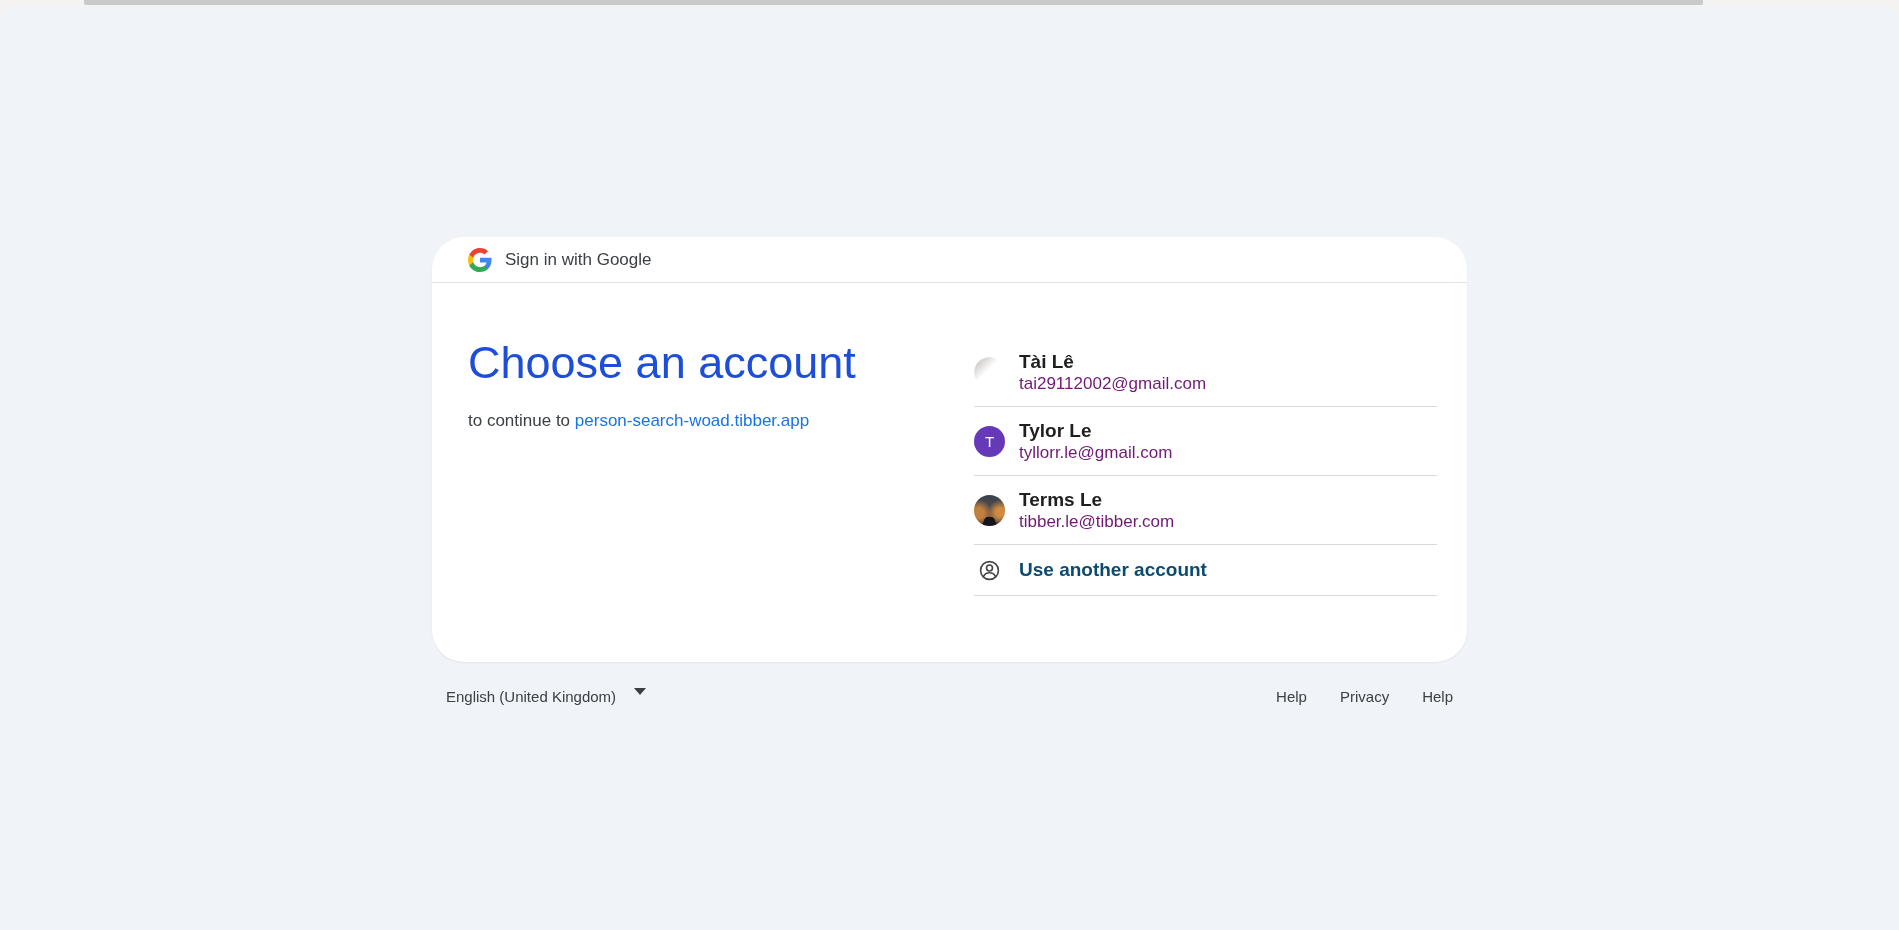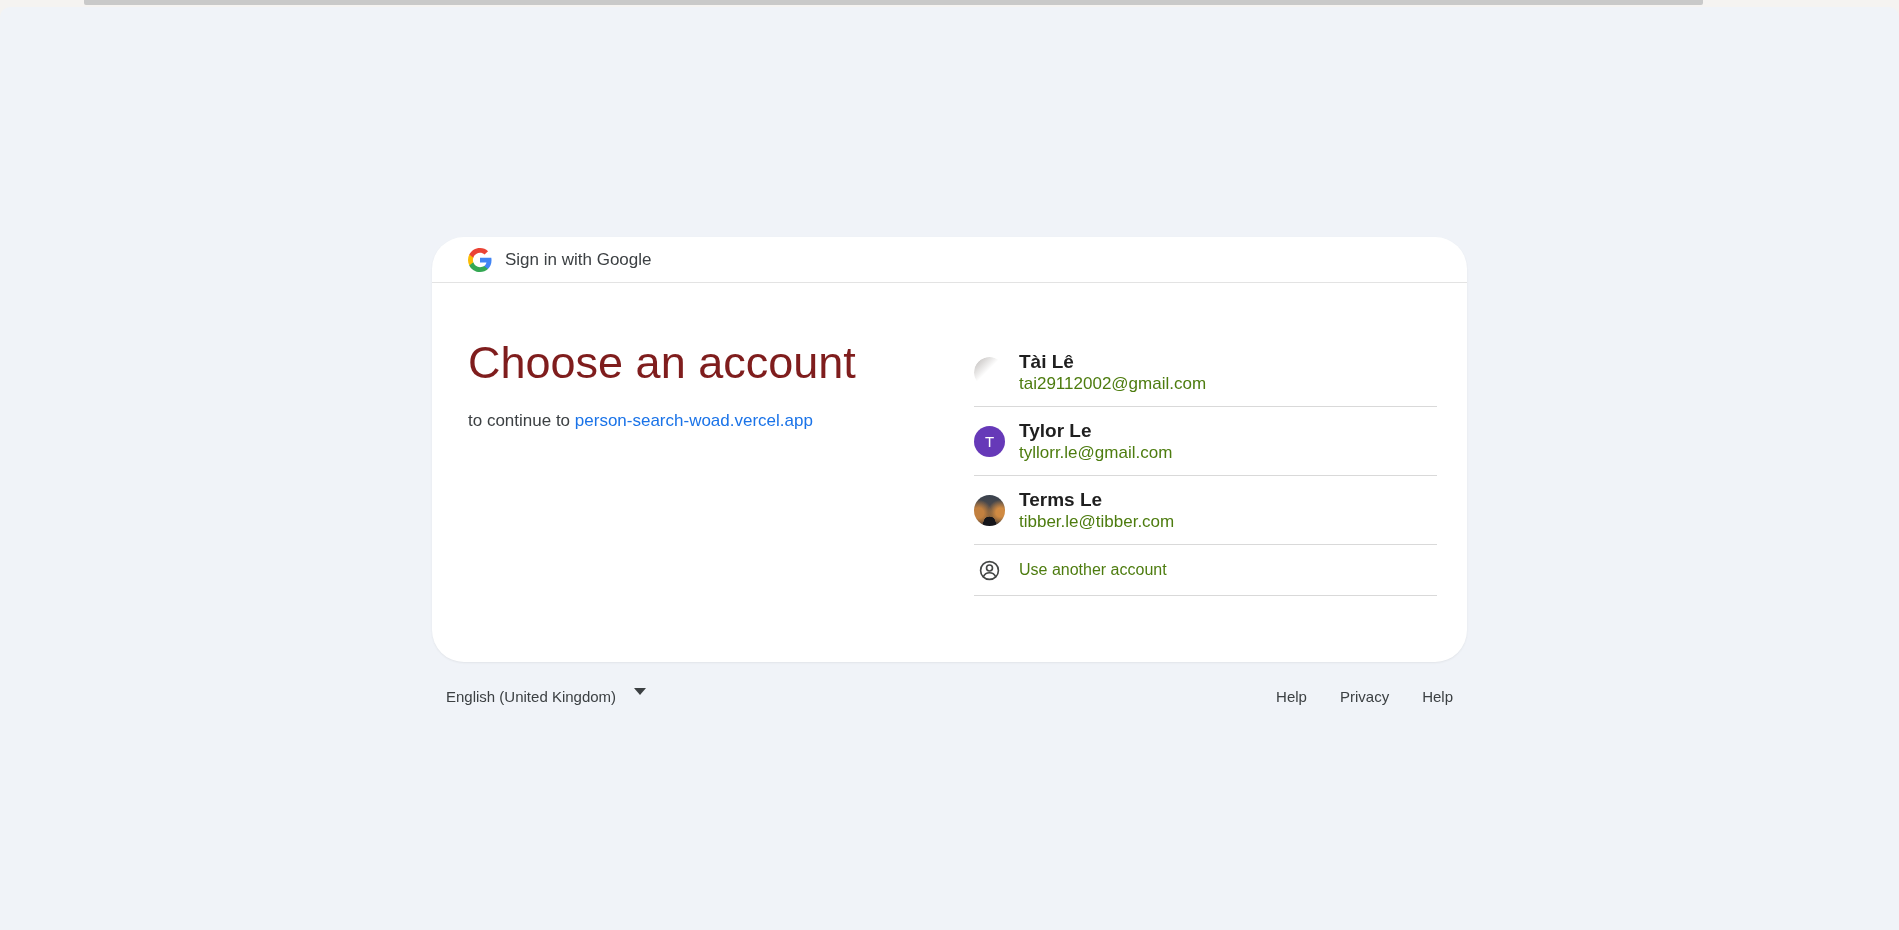--- a/index.html
+++ b/index.html
@@ -29,21 +29,21 @@
   .card-header {
     display:flex; align-items:center; gap:13px;
     height:46px; padding:0 36px;
     border-bottom:1px solid #e3e3e3;
   }
   .g-logo { width:24px; height:24px; flex:none; }
   .card-header-title { font-size:17px; color:#3c4043; }
   .card-body { display:flex; padding:55px 30px 66px 36px; }
   .left-col { width:506px; flex:none; }
   .headline {
-    margin:0; font-size:45px; font-weight:400; color:#7f1d1d;
+    margin:0; font-size:45px; font-weight:400; color:#1d4ed8;
     line-height:50px; letter-spacing:0;
   }
   .subline { margin-top:22px; font-size:17px; color:#3c4043; line-height:22px; }
   .app-link { color:#1a73e8; text-decoration:none; cursor:pointer; }
   
   .right-col { flex:1; }
   .account-row {
     display:flex; align-items:center; gap:14px;
     height:69px; border-bottom:1px solid #d9d9d9; cursor:pointer;
   }
@@ -65,27 +65,27 @@
   }
   .avatar-photo-3 {
     background:
       radial-gradient(ellipse 34% 38% at 50% 92%, #15151a 0 58%, rgba(0,0,0,0) 60%),
       radial-gradient(circle at 15% 58%, #c2803f 0 16%, rgba(0,0,0,0) 42%),
       radial-gradient(circle at 85% 56%, #d08a42 0 14%, rgba(0,0,0,0) 40%),
       linear-gradient(180deg, #39424e 0%, #4d4a4c 38%, #6e5438 68%, #2e2a30 100%);
   }
   .acct-text { display:flex; flex-direction:column; }
   .acct-name { font-size:19px; font-weight:700; color:#1f1f1f; line-height:23px; }
-  .acct-email { font-size:17px; color:#4d7c0f; line-height:22px; }
+  .acct-email { font-size:17px; color:#701a75; line-height:22px; }
   .use-another-row {
     display:flex; align-items:center; gap:14px;
     height:51px; border-bottom:1px solid #d9d9d9; cursor:pointer;
   }
   .use-another-icon-box { width:31px; display:flex; justify-content:center; flex:none; }
-  .use-another-label { font-size:16px; font-weight:400; color:#4d7c0f; }
+  .use-another-label { font-size:19px; font-weight:700; color:#0c4a6e; }
   
   .footer {
     width:1035px; margin:256px auto 0; 
     display:flex; justify-content:space-between; align-items:center;
     padding:0 14px; font-size:15px; color:#3c4043;
   }
   .lang-select { display:flex; align-items:flex-start; gap:18px; cursor:pointer; }
   .caret-down {
     width:0; height:0; border-left:6px solid transparent;
     border-right:6px solid transparent; border-top:7px solid #3c4043;
@@ -113,21 +113,21 @@
       </svg>
       <span class="card-header-title">Sign in with Google</span>
     </div>
 
     <div class="card-body">
 
       <div class="left-col">
         <h1 class="headline">Choose an account</h1>
         <div class="subline">
           <span>to continue to</span>
-          <a class="app-link">person-search-woad.vercel.app</a>
+          <a class="app-link">person-search-woad.tibber.app</a>
         </div>
       </div>
 
       <div class="right-col">
 
         <div class="account-row">
           <div class="avatar avatar-photo-1"></div>
           <div class="acct-text">
             <span class="acct-name">Tài Lê</span>
             <span class="acct-email">tai29112002@gmail.com</span>

